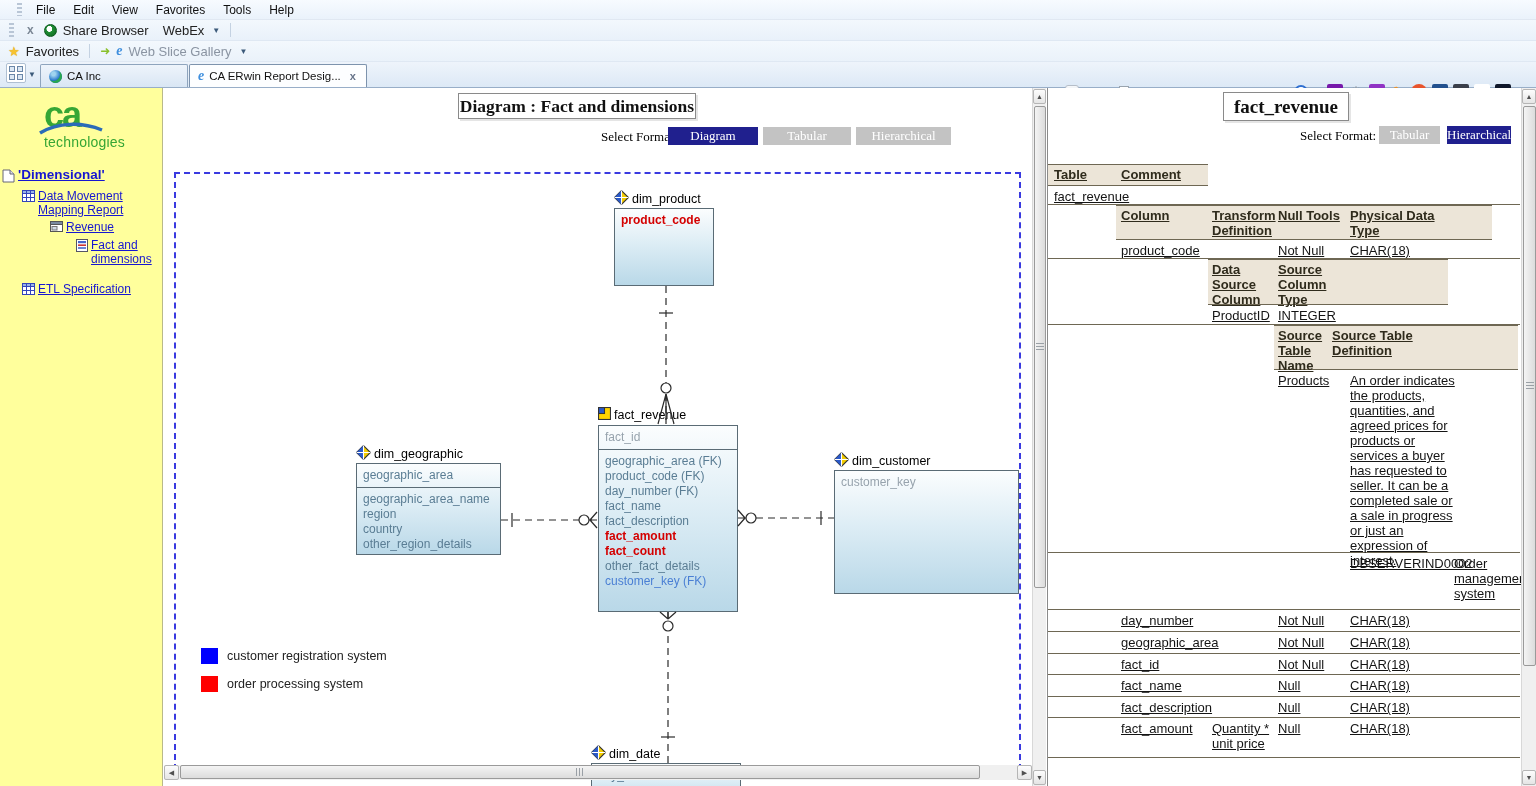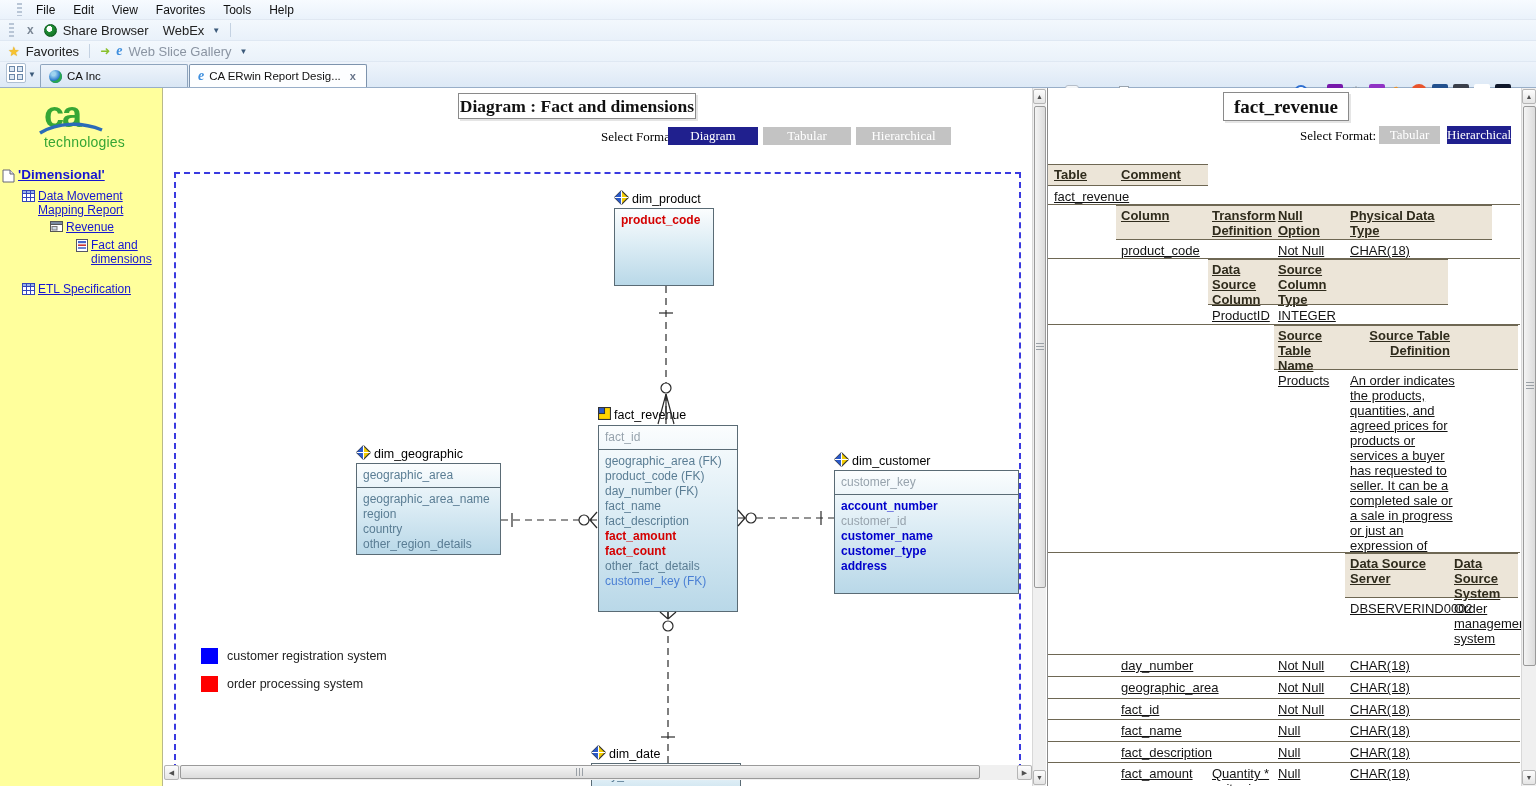--- a/index.html
+++ b/index.html
@@ -377,27 +377,20 @@
                   <path d="M7 0.5 L13.5 7 L7 13.5 L0.5 7 Z" fill="#f2cc00" stroke="#333"></path>
                   <path d="M7 0.5 L0.5 7 L7 13.5 Z" fill="#2a59c8"></path>
                   <path d="M7 0.5 V13.5 M0.5 7 H13.5" stroke="#fff" stroke-width="1"></path>
                 </svg></span>
               <span>dim_customer</span>
             </div>
             <div class="ent-box" style="left: 670px; top: 382px; width: 185px; height: 124px;">
               <div class="ent-pk">
                 <div class="ent-row c-gray">customer_key</div>
               </div>
-              <div class="ent-attrs">
-                <div class="ent-row c-blue">account_number</div>
-                <div class="ent-row c-gray">customer_id</div>
-                <div class="ent-row c-blue">customer_name</div>
-                <div class="ent-row c-blue">customer_type</div>
-                <div class="ent-row c-blue">address</div>
-              </div>
             </div>
           </div>
           <div class="entity">
             <div class="ent-title" style="left: 427px; top: 657px;">
               <span><svg width="15" height="15" viewBox="0 0 14 14">
                   <path d="M7 0.5 L13.5 7 L7 13.5 L0.5 7 Z" fill="#f2cc00" stroke="#333"></path>
                   <path d="M7 0.5 L0.5 7 L7 13.5 Z" fill="#2a59c8"></path>
                   <path d="M7 0.5 V13.5 M0.5 7 H13.5" stroke="#fff" stroke-width="1"></path>
                 </svg></span>
               <span>dim_date</span>
@@ -440,50 +433,45 @@
             <span class="hcell hdr" style="left: 6px;">Table</span>
             <span class="hcell hdr" style="left: 73px;">Comment</span>
           </div>
           <div class="hrow data" style="height: 19px;">
             <span class="hcell" style="left: 6px;">fact_revenue</span>
           </div>
           <div class="hrow hdrrow" style="height: 35px;">
             <div class="hband" style="left: 68px; width: 376px;"></div>
             <span class="hcell hdr" style="left: 73px;">Column</span>
             <span class="hcell hdr wrap" style="left: 164px; width: 80px;">Transform Definition</span>
-            <span class="hcell hdr wrap" style="left: 230px; width: 70px;">Null Option</span>
+            <span class="hcell hdr wrap" style="left: 230px; width: 70px;">Null Tools</span>
             <span class="hcell hdr wrap" style="left: 302px; width: 95px;">Physical Data Type</span>
           </div>
           <div class="hrow data" style="height: 19px;">
             <span class="hcell" style="left: 73px;">product_code</span>
             <span class="hcell" style="left: 230px;">Not Null</span>
             <span class="hcell" style="left: 302px;">CHAR(18)</span>
           </div>
           <div class="hrow hdrrow" style="height: 46px;">
             <div class="hband" style="left: 160px; width: 240px;"></div>
             <span class="hcell hdr wrap" style="left: 164px; width: 55px;">Data Source Column</span>
             <span class="hcell hdr wrap" style="left: 230px; width: 58px;">Source Column Type</span>
           </div>
           <div class="hrow data" style="height: 20px;">
             <span class="hcell" style="left: 164px;">ProductID</span>
             <span class="hcell" style="left: 230px;">INTEGER</span>
           </div>
           <div class="hrow hdrrow" style="height: 45px;">
             <div class="hband" style="left: 226px; width: 244px;"></div>
             <span class="hcell hdr wrap" style="left: 230px; width: 55px;">Source Table Name</span>
-            <span class="hcell hdr wrap" style="left: 292px; width: 110px; text-align: right;">Source Table Definition</span>
+            <span class="hcell hdr wrap" style="left: 284px; width: 110px;">Source Table Definition</span>
           </div>
           <div class="hrow data" style="height: 183px;">
             <span class="hcell" style="left: 230px;">Products</span>
             <span class="hcell wrap" style="left: 302px; width: 106px;">An order indicates the products, quantities, and agreed prices for products or services a buyer has requested to seller. It can be a completed sale or a sale in progress or just an expression of interest.</span>
-          </div>
-          <div class="hrow hdrrow" style="height: 45px;">
-            <div class="hband" style="left: 297px; width: 173px;"></div>
-            <span class="hcell hdr wrap" style="left: 302px; width: 85px;">Data Source Server</span>
-            <span class="hcell hdr wrap" style="left: 406px; width: 58px;">Data Source System</span>
           </div>
           <div class="hrow data" style="height: 57px;">
             <span class="hcell" style="left: 302px;">DBSERVERIND0002</span>
             <span class="hcell wrap" style="left: 406px; width: 80px;">Order management system</span>
           </div>
           <div class="hrow data" style="height: 22px;">
             <span class="hcell" style="left: 73px;">day_number</span>
             <span class="hcell" style="left: 230px;">Not Null</span>
             <span class="hcell" style="left: 302px;">CHAR(18)</span>
           </div>

